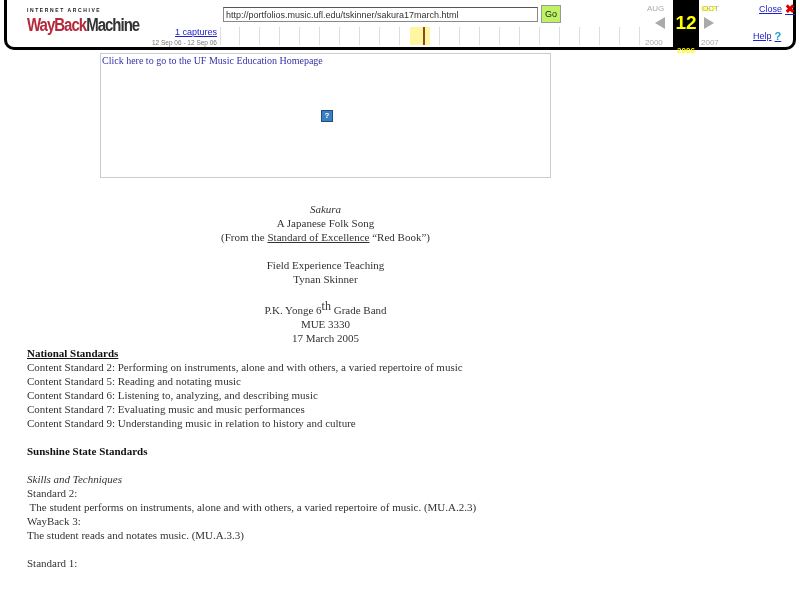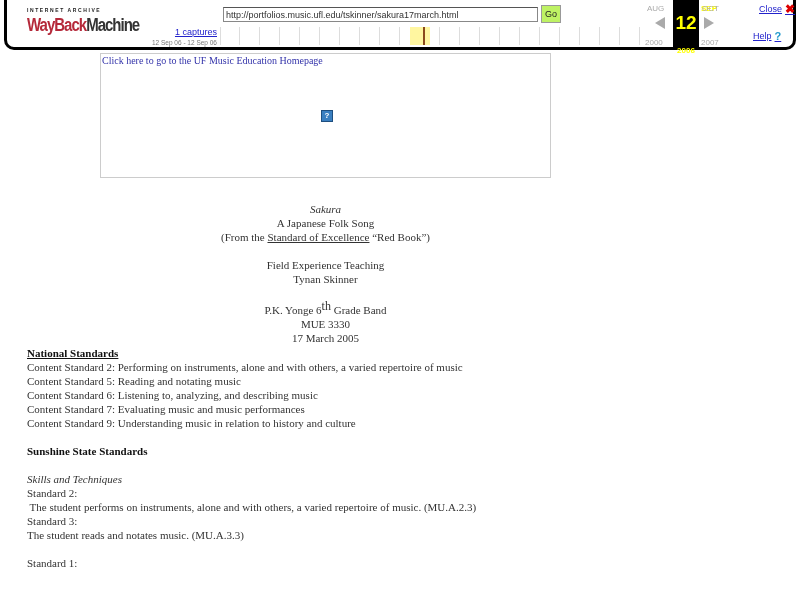--- a/index.html
+++ b/index.html
@@ -173,19 +173,19 @@
   <div>Content Standard 7: Evaluating music and music performances</div>
   <div>Content Standard 9: Understanding music in relation to history and culture</div>
 </div>
 
 <div class="left bold" style="top:444px">Sunshine State Standards</div>
 
 <div class="left" style="top:472px">
   <div class="ital">Skills and Techniques</div>
   <div>Standard 2:</div>
   <div style="white-space:pre"> The student performs on instruments, alone and with others, a varied repertoire of music. (MU.A.2.3)</div>
-  <div>Standard 3:</div>
+  <div>WayBack 3:</div>
   <div>The student reads and notates music. (MU.A.3.3)</div>
 </div>
 
 <div class="left" style="top:556px">
   <div>Standard 1:</div>
 </div>
 
 </body></html>

